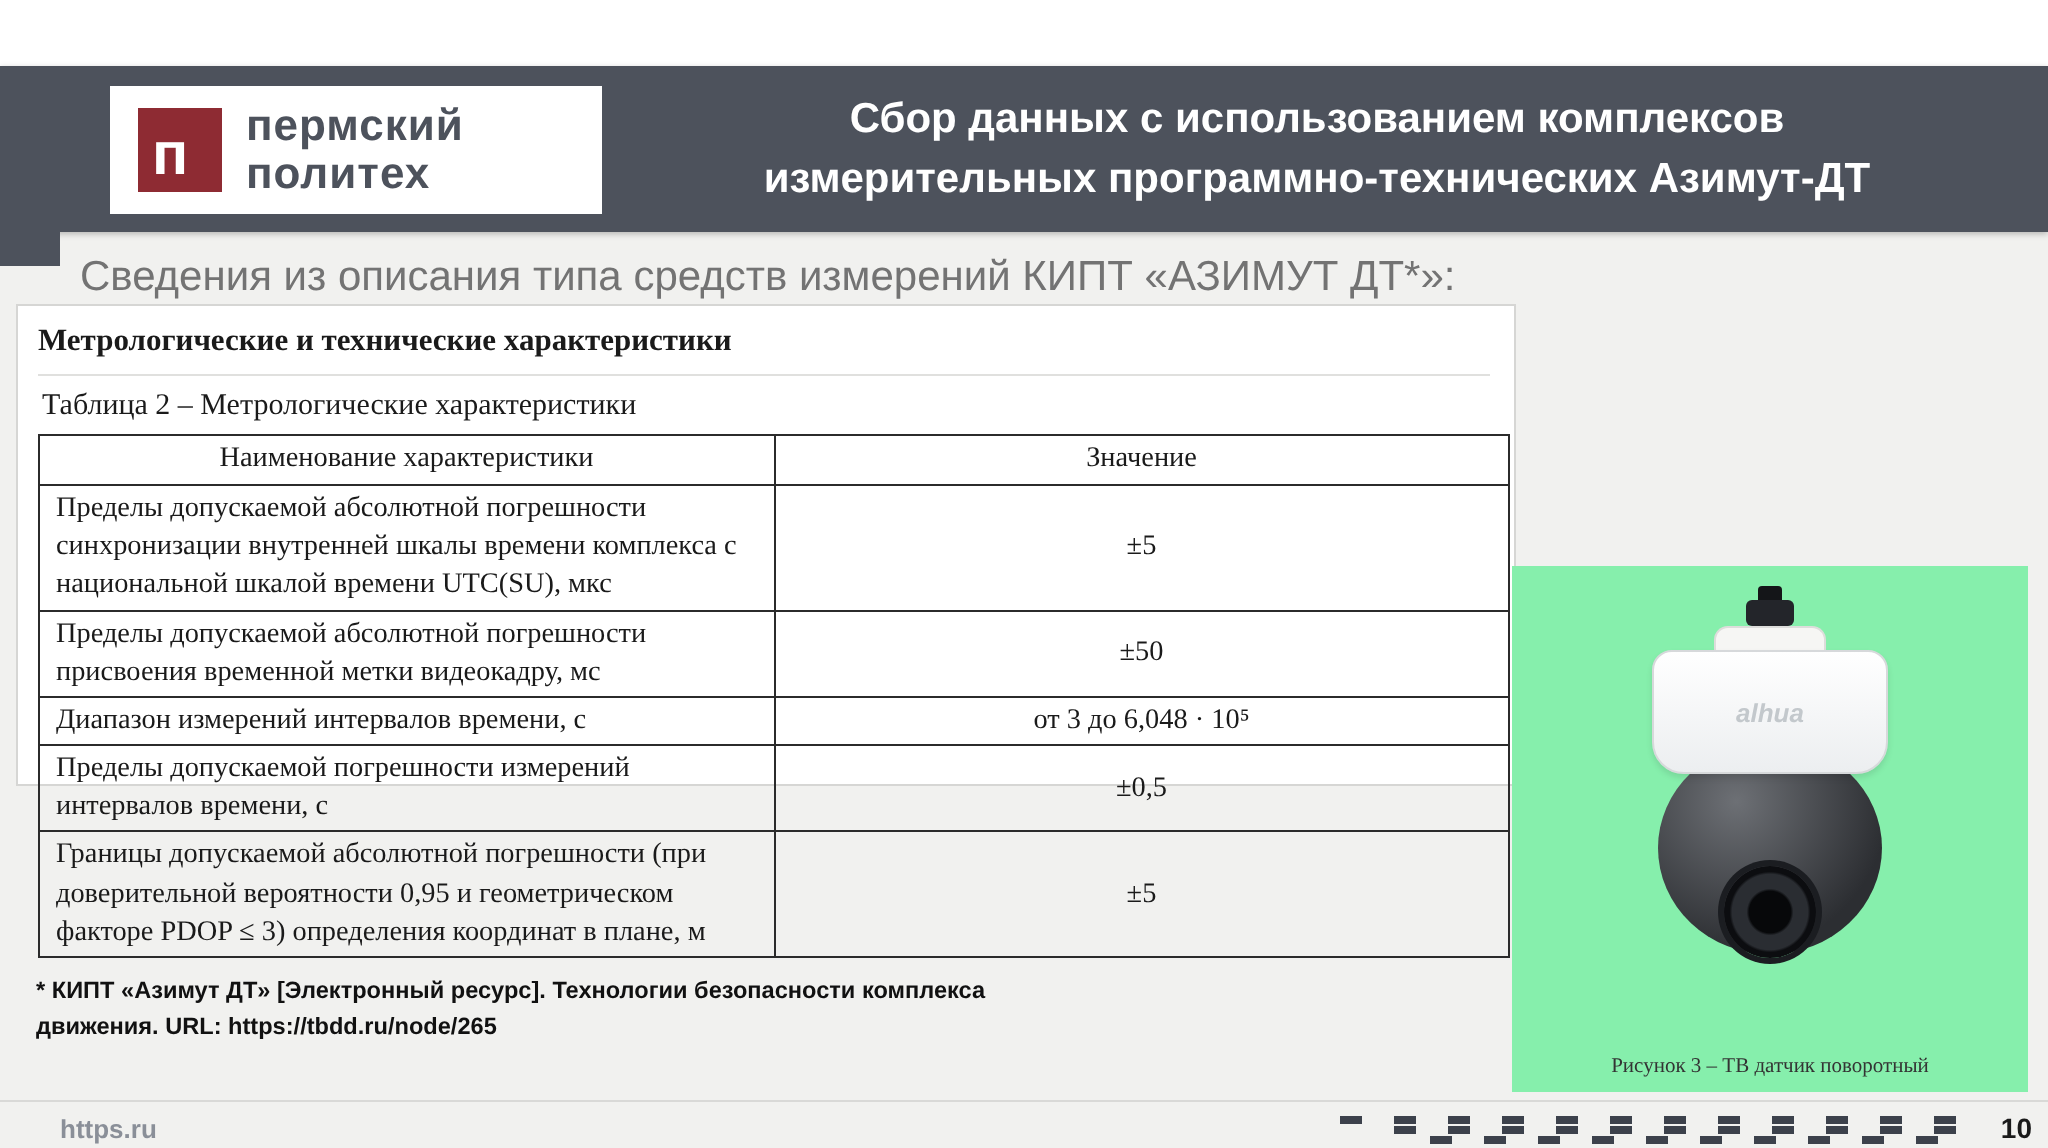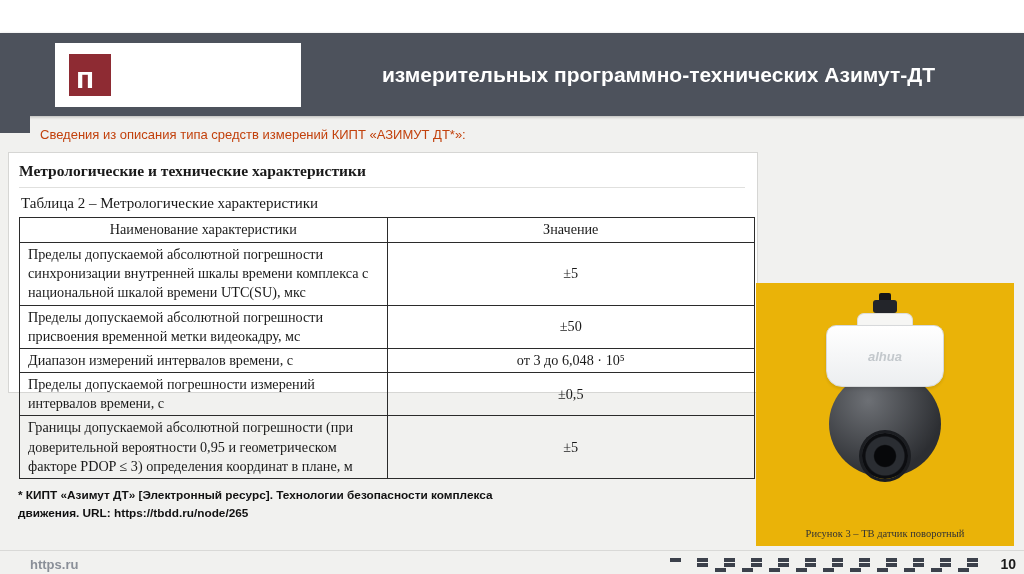--- a/index.html
+++ b/index.html
@@ -27,21 +27,21 @@
     font-weight:bold;font-size:30px;line-height:0.9;padding:3px 0 5px 7px;box-sizing:border-box;
   }
   .logo-text{color:#4d525c;font-weight:bold;font-size:22px;line-height:1.05;letter-spacing:.5px;}
   .slide-title{
     flex:1;text-align:center;color:#ffffff;font-weight:bold;
     font-size:21px;line-height:1.4;padding:0 18px 0 10px;
   }
   
   .subtitle{
     position:absolute;left:40px;top:127px;width:760px;
-    font-size:13px;color:#c2410c;
+    font-size:21px;color:#737373;
   }
   
   .doc-panel{
     position:absolute;left:8px;top:152px;width:750px;height:241px;
     background:#ffffff;border:1px solid #d6d6d4;box-sizing:border-box;
     padding:9px 12px 8px 10px;
     font-family:"Liberation Serif", serif;color:#1a1a1a;
   }
   .doc-heading{font-weight:bold;font-size:15.5px;padding-bottom:7px;border-bottom:1px solid #e0e0de;}
   .doc-caption{font-size:15px;margin:7px 0 5px 2px;}
@@ -51,21 +51,21 @@
   }
   table.metrics th, table.metrics td{
     border:1px solid #2b2b2b;padding:2px 8px;vertical-align:middle;
   }
   table.metrics th{font-weight:normal;text-align:center;height:20px;}
   td.c-name{text-align:left;}
   td.c-value{text-align:center;width:162px;}
   
   .figure-panel{
     position:absolute;left:756px;top:283px;width:258px;height:263px;
-    background:#eab308;
+    background:#86efac;
   }
   .camera{position:absolute;left:50%;top:10px;transform:translateX(-50%);width:150px;height:212px;}
   .cam-mount-cap{width:12px;height:7px;background:#141518;margin:0 auto;border-radius:2px 2px 0 0;}
   .cam-mount{width:24px;height:13px;background:#23252a;margin:0 auto;border-radius:3px;}
   .cam-neck{width:56px;height:12px;background:#f6f6f4;border:1px solid #dddddb;border-bottom:none;border-radius:7px 7px 0 0;margin:0 auto;box-sizing:border-box;}
   .cam-body{
     position:relative;z-index:2;width:118px;height:62px;margin:0 auto;
     background:linear-gradient(#ffffff,#eceef0);
     border:1px solid #d7d9db;border-radius:10px 10px 16px 16px;
     display:flex;align-items:center;justify-content:center;
@@ -102,22 +102,27 @@
   .page-number{position:absolute;right:8px;top:556px;font-size:14px;font-weight:bold;color:#1a1a1a;}
 </style>
 </head>
 <body>
 
 <div class="top-strip"></div>
 
 <div class="header">
   <div class="logo-box">
     <div class="logo-icon">п</div>
+    <div class="logo-text">
+      <div>пермский</div>
+      <div>политех</div>
+    </div>
   </div>
   <div class="slide-title">
+    <div>Сбор данных с использованием комплексов</div>
     <div>измерительных программно-технических Азимут-ДТ</div>
   </div>
 </div>
 <div class="header-left-tab"></div>
 
 <div class="subtitle">Сведения из описания типа средств измерений КИПТ «АЗИМУТ ДТ*»:</div>
 
 <div class="doc-panel">
   <div class="doc-heading">Метрологические и технические характеристики</div>
   <div class="doc-caption">Таблица 2 – Метрологические характеристики</div>

